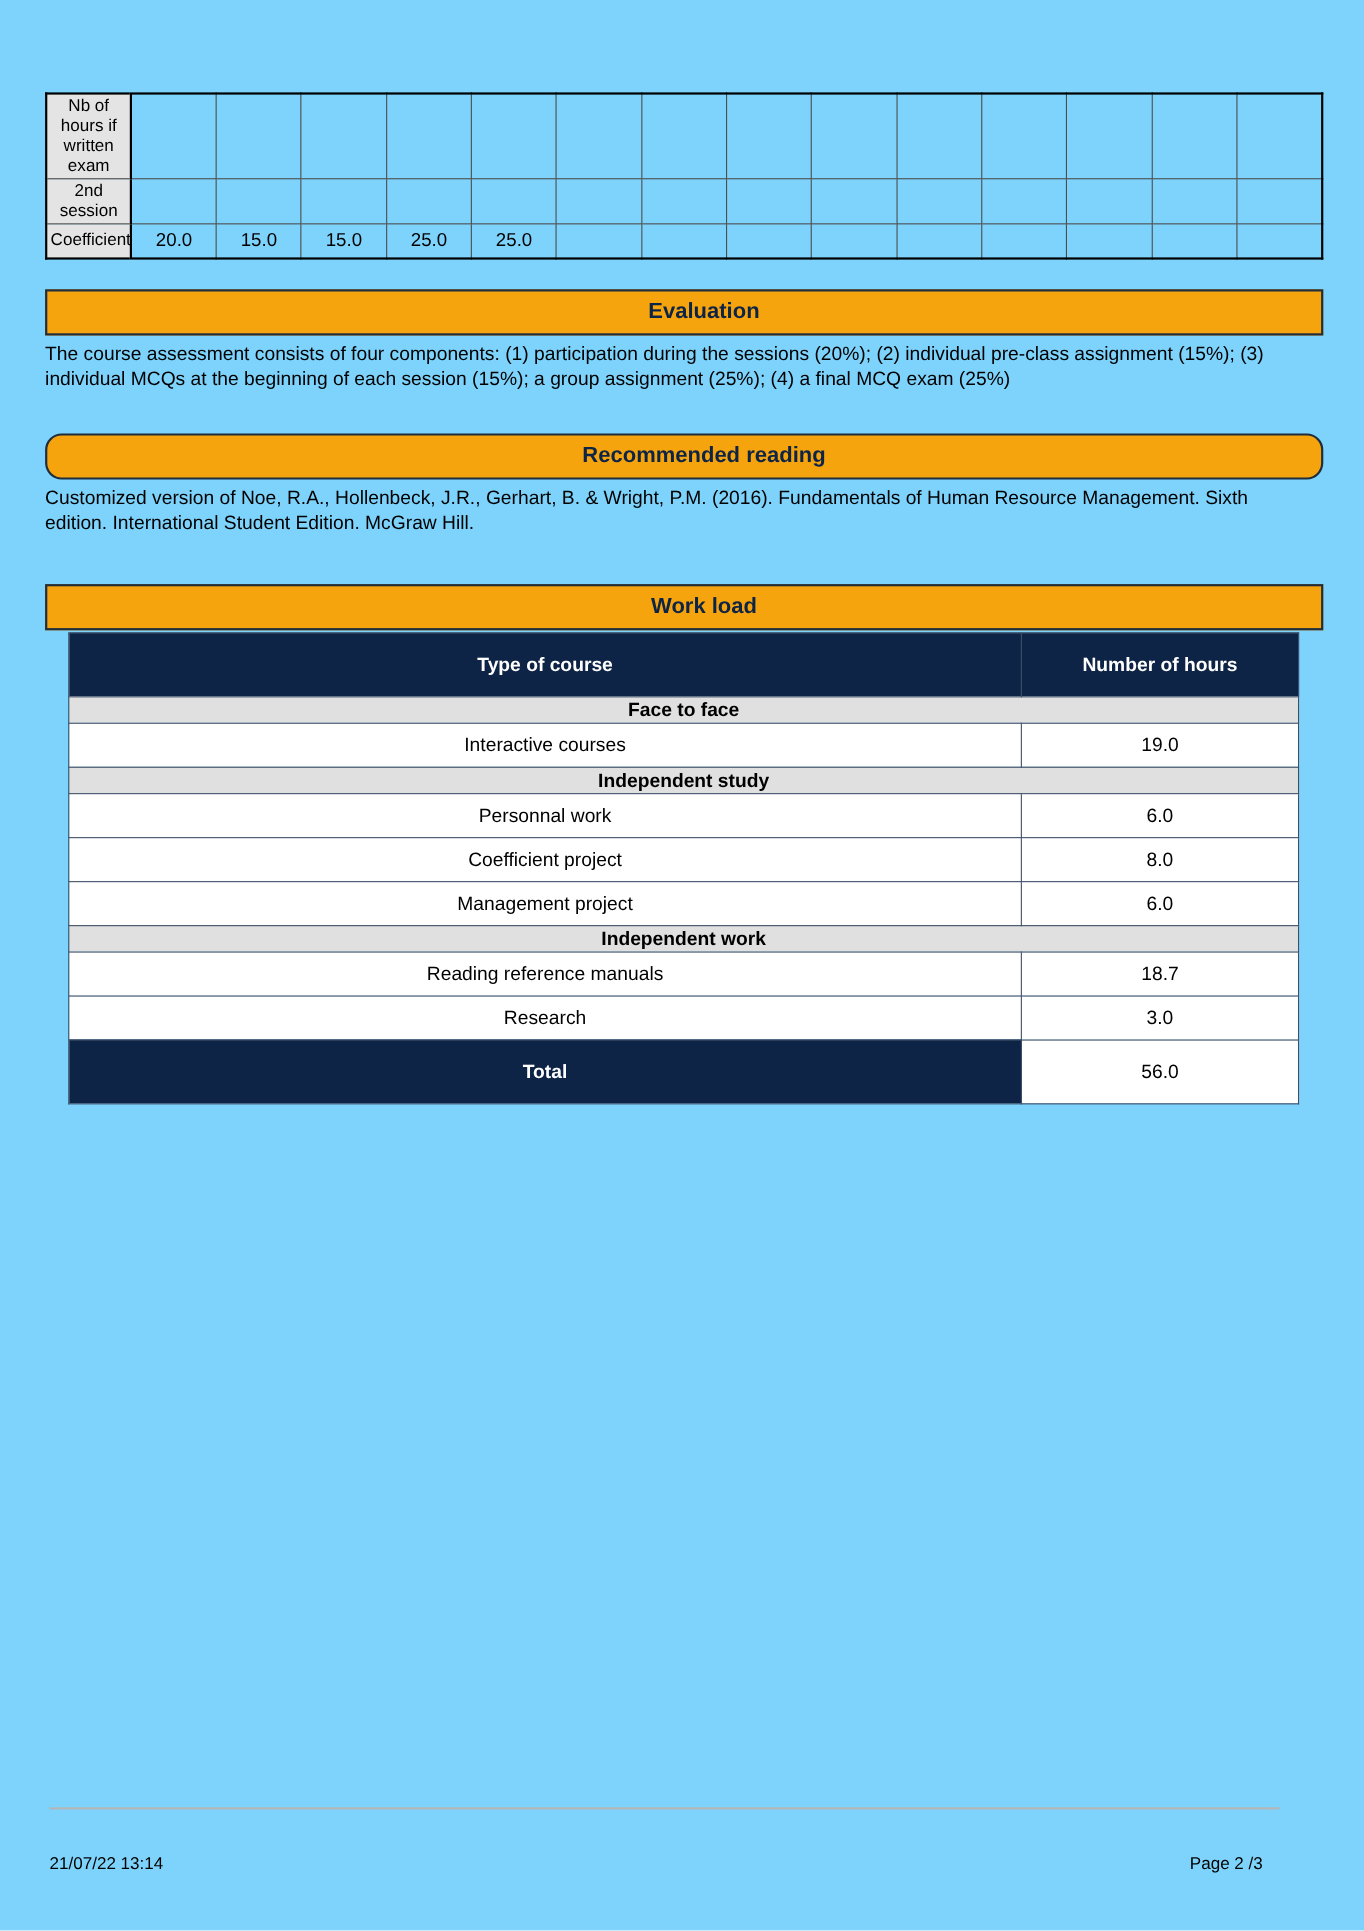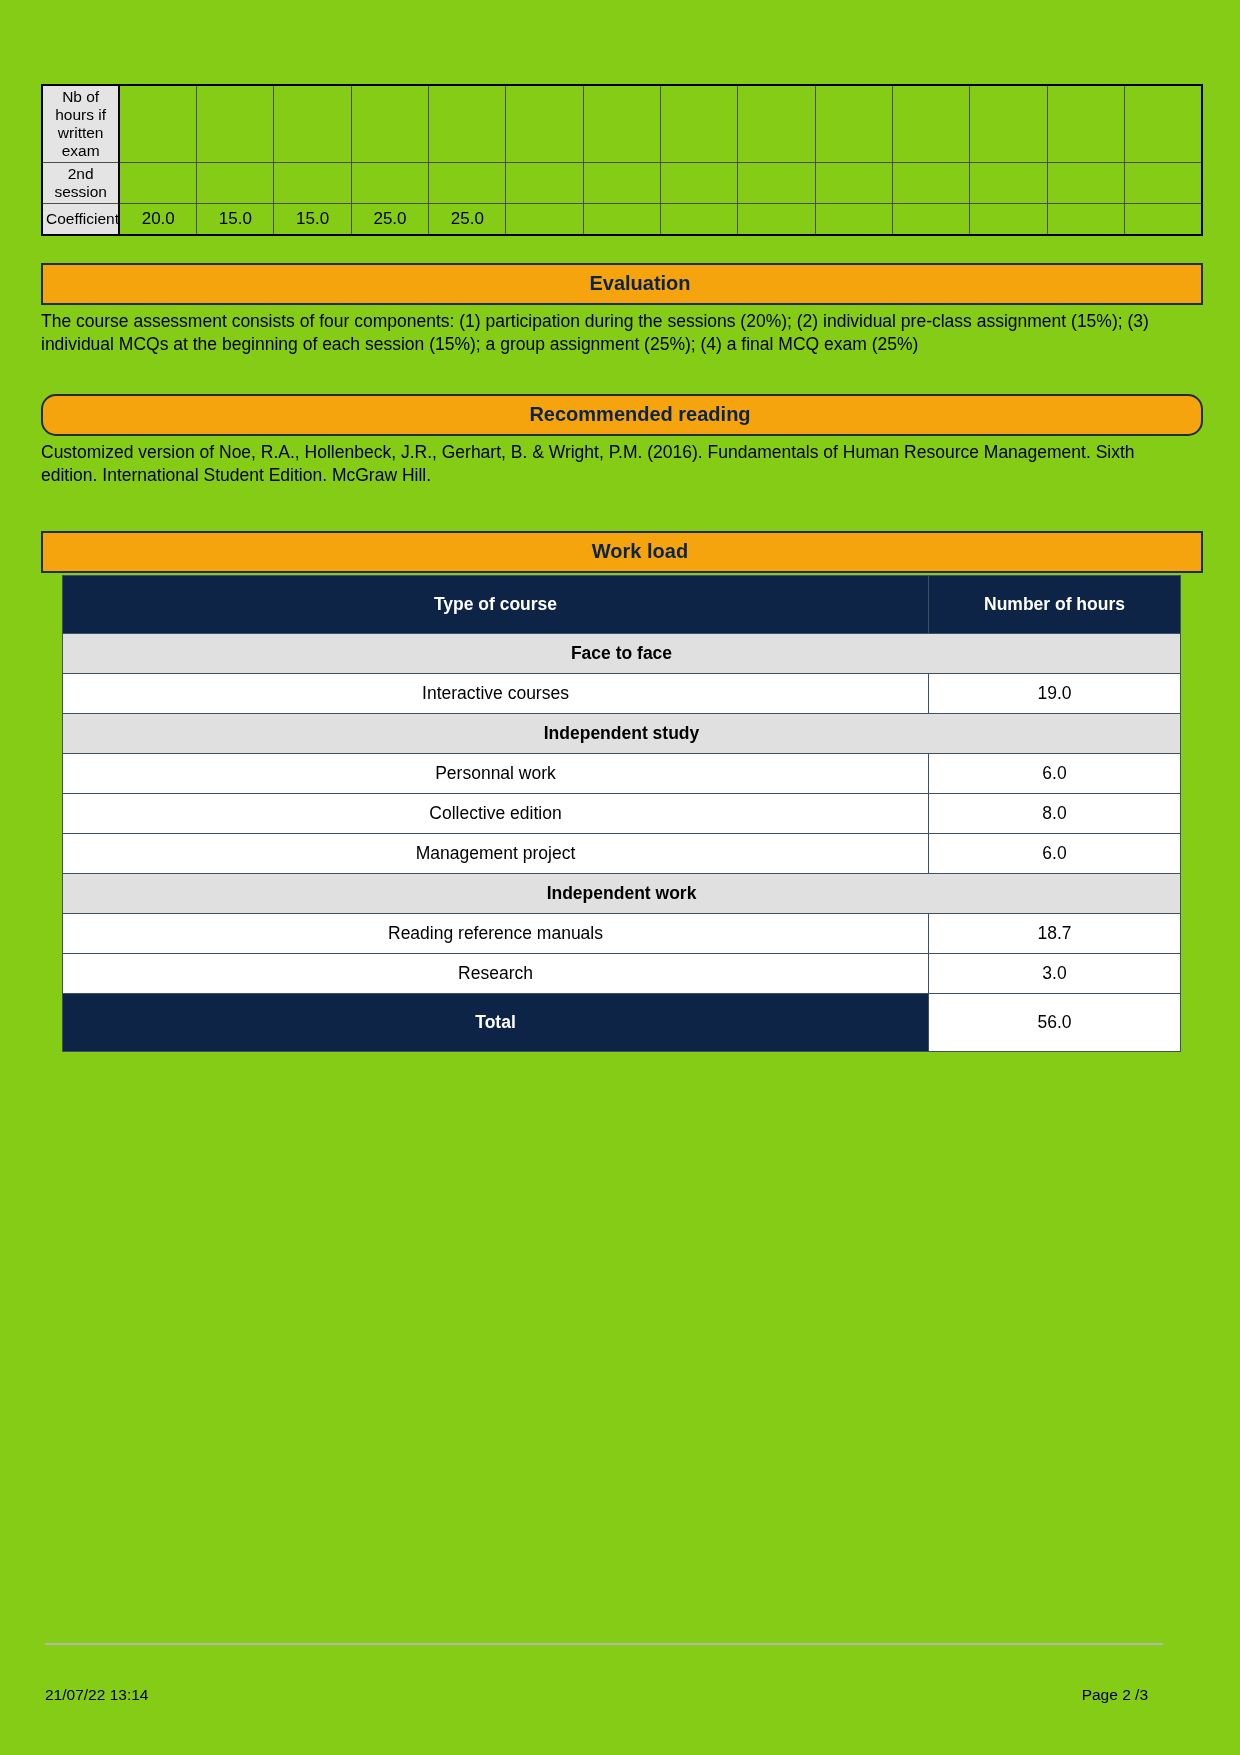--- a/index.html
+++ b/index.html
@@ -7,21 +7,21 @@
     --navy:#0E2446;
     --banner-border:#1F2D3D;
     --wl-border:#3F4F68;
     --section-gray:#E0E0E0;
     --label-gray:#E4E4E4;
   }
   html,body{margin:0;padding:0;background:#fff;}
   .page{
     position:relative;
     width:1240px;height:1755px;
-    background:#84cc16;
+    background:#7dd3fc;
     font-family:"Liberation Sans",sans-serif;
     color:#000;
     overflow:hidden;
   }
   
   .sessions-table{
     margin:84px 0 0 41px;
     width:1162px;
     border-collapse:collapse;
     table-layout:fixed;
@@ -84,21 +84,21 @@
     padding:0 4px;
   }
   .workload-table tr.header-row td{
     height:58px;
     background:var(--navy);
     color:#fff;
     font-weight:bold;
     margin-left:28px;
   }
   .workload-table tr.section-row td{
-    height:40px;
+    height:24px;
     background:var(--section-gray);
     font-weight:bold;
     margin-left:16px;
   }
   .workload-table tr.data-row td{height:40px;background:#fff;}
   .workload-table tr.total-row td{height:58px;}
   .workload-table tr.total-row td.total-label{
     background:var(--navy);
     color:#fff;font-weight:bold;
   }
@@ -212,21 +212,21 @@
           <td>19.0</td>
         </tr>
         <tr class="section-row">
           <td colspan="2">Independent study</td>
         </tr>
         <tr class="data-row">
           <td>Personnal work</td>
           <td>6.0</td>
         </tr>
         <tr class="data-row">
-          <td>Collective edition</td>
+          <td>Coefficient project</td>
           <td>8.0</td>
         </tr>
         <tr class="data-row">
           <td>Management project</td>
           <td>6.0</td>
         </tr>
         <tr class="section-row">
           <td colspan="2">Independent work</td>
         </tr>
         <tr class="data-row">

